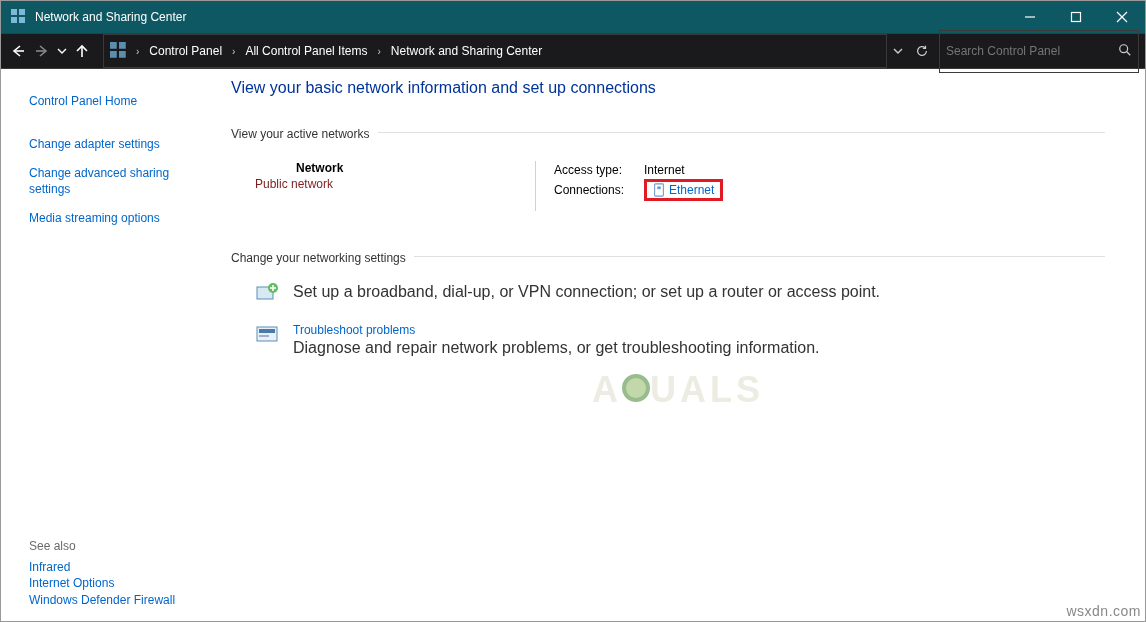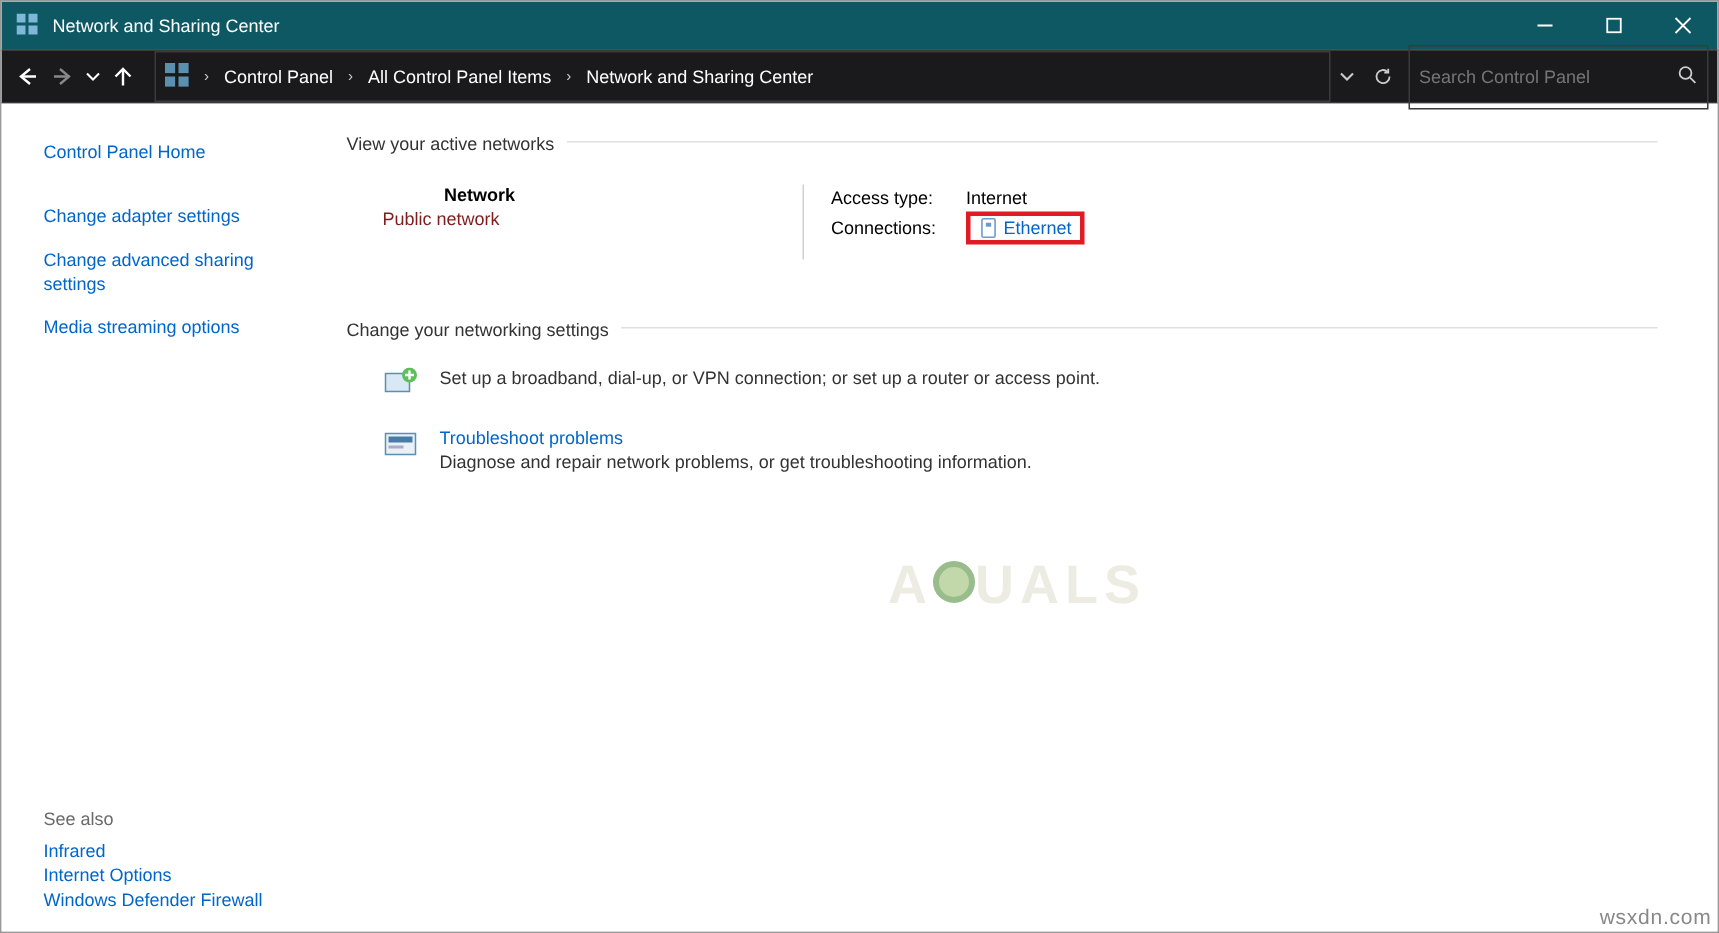--- a/index.html
+++ b/index.html
@@ -51,21 +51,21 @@
   .net-row { display: flex; align-items: center; margin: 2px 0; white-space:nowrap;}
   .net-label { min-width: 90px; }
   .net-link { color: #0066cc; display: inline-flex; align-items: center; gap: 4px; }
   .net-link svg { width: 12px; height: 14px; }
   .highlight-box { border: 3px solid #e01b24; padding: 1px 6px; display: inline-flex; align-items: center; gap: 4px; }
   
   .settings-list { margin: 10px 0 0 24px; }
   .setting-item { display: flex; gap: 12px; margin-bottom: 18px; }
   .setting-icon { width: 26px; height: 22px; flex-shrink: 0; margin-top: 2px; }
   .setting-item .item-title { color: #0066cc; font-size: 12px; }
-  .setting-item .item-desc { color: #333; font-size: 12px; margin-top: 2px; }
+  .setting-item .item-desc { color: #333; font-size: 16px; margin-top: 2px; }
   
   
   .watermark { position: absolute; left: 50%; top: 300px; transform: translate(-50%, 0); font-size: 36px; font-weight: 700; color: #e0e0d0; letter-spacing: 4px; opacity: 0.6; pointer-events: none; font-family: Arial, sans-serif;}
   .watermark .wm-o { display:inline-block; width:28px; height:28px; border-radius:50%; background:#9cbf73; border:4px solid #569142; vertical-align:middle; position:relative; top:-4px;}
   .source { position: absolute; right: 4px; bottom: 2px; font-size: 14px; color: #888; letter-spacing: 0.5px;}
 </style>
 </head>
 <body>
 
 <div class="titlebar">
@@ -172,20 +172,21 @@
       <a>Internet Options</a><br>
       <a>Windows Defender Firewall</a>
     </div>
   </div>
 
   <div class="main">
     <div class="watermark">
       <span>A</span><span class="wm-o"></span><span>UALS</span>
     </div>
 
+    <div class="page-title">View your basic network information and set up connections</div>
 
     <div class="sec-row">
       <div class="section-hdr">View your active networks</div>
       <div class="hline"></div>
     </div>
 
     <div class="networks">
       <div class="net-left">
         <div class="net-name">Network</div>
         <div class="net-type">Public network</div>

